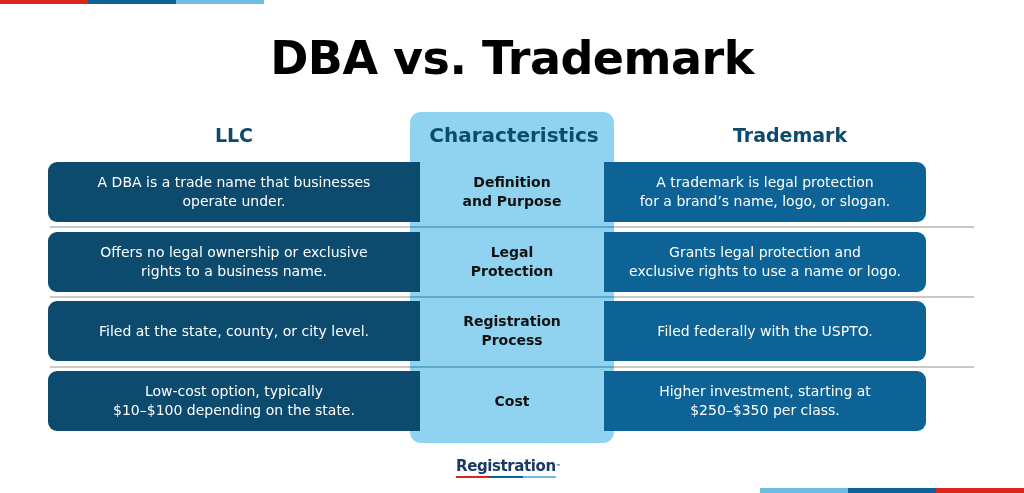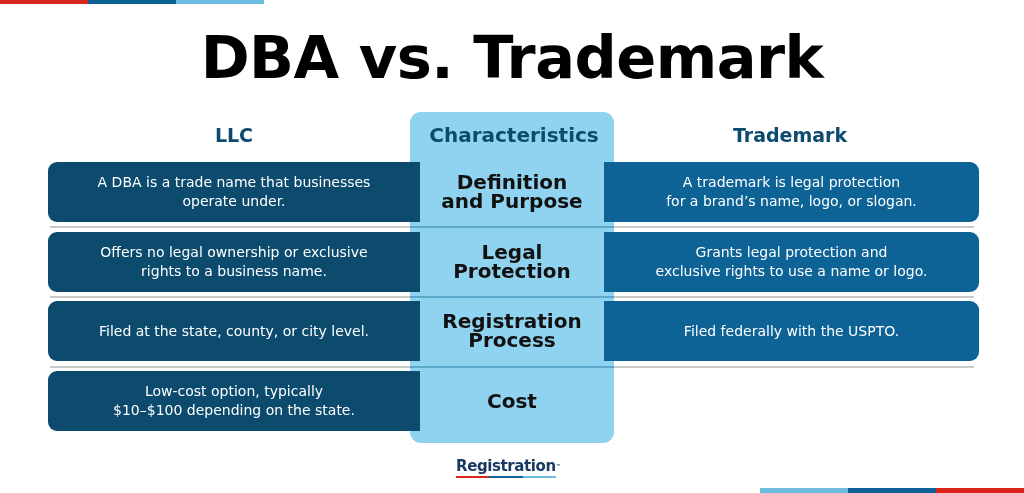--- a/index.html
+++ b/index.html
@@ -10,21 +10,21 @@
     }
     .canvas { position: relative; width: 1024px; height: 493px; }
 
     .stripe { position: absolute; height: 4px; }
     .stripe-top { top: 0; left: 0; width: 264px; display: flex; }
     .stripe-bottom { bottom: 0; right: 0; width: 264px; height: 5px; display: flex; }
     .stripe span { flex: 1; height: 100%; display: block; }
 
     .title {
       position: absolute; top: 28px; left: 0; width: 1024px;
-      text-align: center; font-size: 59px; font-weight: bold;
+      text-align: center; font-size: 46px; font-weight: bold;
       color: #000000; letter-spacing: -0.5px; line-height: 60px;
     }
 
     .col-head {
       position: absolute; top: 122px; font-size: 19px; font-weight: bold;
       color: #0c4a6e; text-align: center; line-height: 26px;
     }
     .col-head.left { left: 48px; width: 372px; }
     .col-head.right { left: 604px; width: 372px; }
 
@@ -48,29 +48,29 @@
       position: absolute; height: 60px;
       display: flex; align-items: center; justify-content: center;
       color: #ffffff; font-size: 14px; line-height: 19px; text-align: center;
       padding: 0 24px;
     }
     .row-box.left {
       left: 48px; width: 372px; background: #0c4a6e;
       border-radius: 9px 0 0 9px;
     }
     .row-box.right {
-      left: 604px; width: 375px; background: #0d6396;
+      left: 604px; width: 322px; background: #0d6396;
       border-radius: 0 9px 9px 0;
     }
     .row-box span { white-space: pre-line; }
 
     .char-label {
       position: absolute; left: 420px; width: 184px; height: 60px;
       display: flex; align-items: center; justify-content: center;
-      text-align: center; font-size: 20px; font-weight: bold; color: #111111;
+      text-align: center; font-size: 14px; font-weight: bold; color: #111111;
       line-height: 19px; white-space: pre-line;
     }
 
     .logo {
       position: absolute; left: 456px; top: 458px; width: 112px; height: 22px;
     }
     .logo-text {
       font-size: 15px; font-weight: bold; color: #1b3a63; letter-spacing: -0.4px;
       line-height: 17px; white-space: nowrap;
     }
@@ -134,20 +134,24 @@
 Process</div>
   <div class="row-box right" style="top:301px">
     <span>Filed federally with the USPTO.</span>
   </div>
 
   <div class="row-box left" style="top:371px">
     <span>Low-cost option, typically
 $10–$100 depending on the state.</span>
   </div>
   <div class="char-label" style="top:371px">Cost</div>
+  <div class="row-box right" style="top:371px">
+    <span>Higher investment, starting at
+$250–$350 per class.</span>
+  </div>
 
   <div class="logo">
     <div class="logo-text">
       <span>Registration</span><span class="logo-tm">™</span>
     </div>
     <div class="logo-underline">
       <span style="background:#d9261c"></span>
       <span style="background:#0d6396"></span>
       <span style="background:#6dbde0"></span>
     </div>

